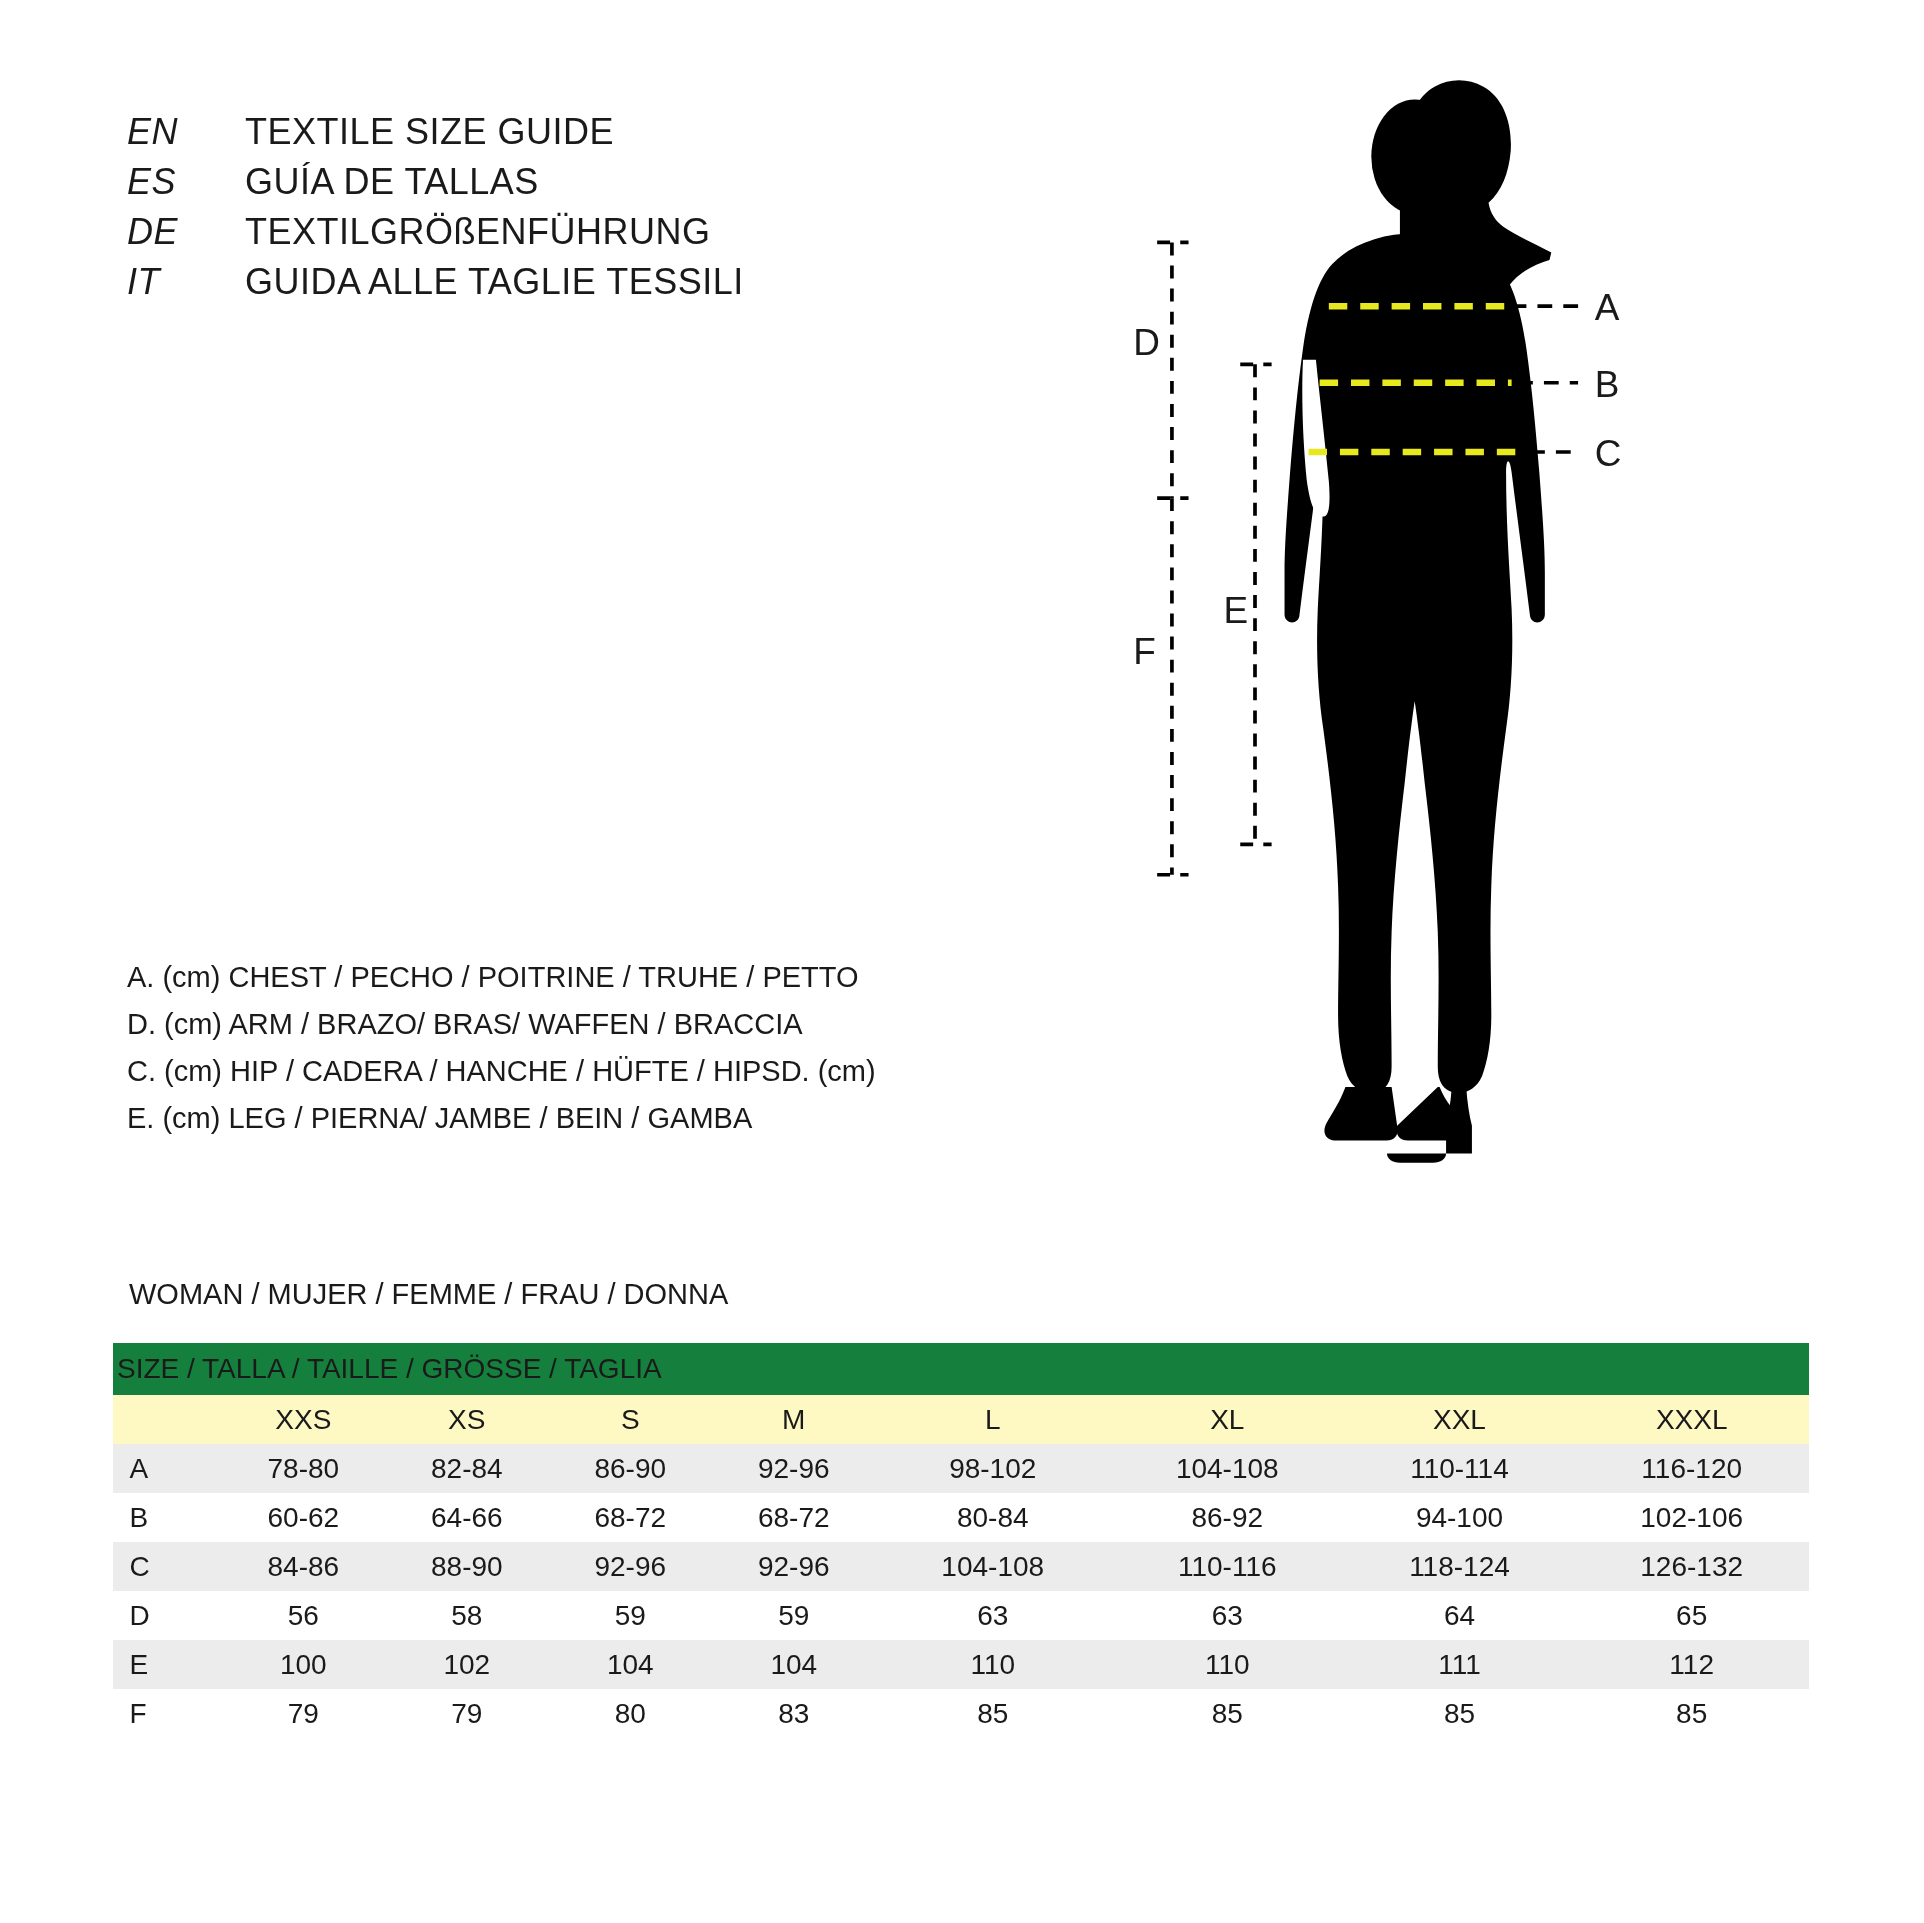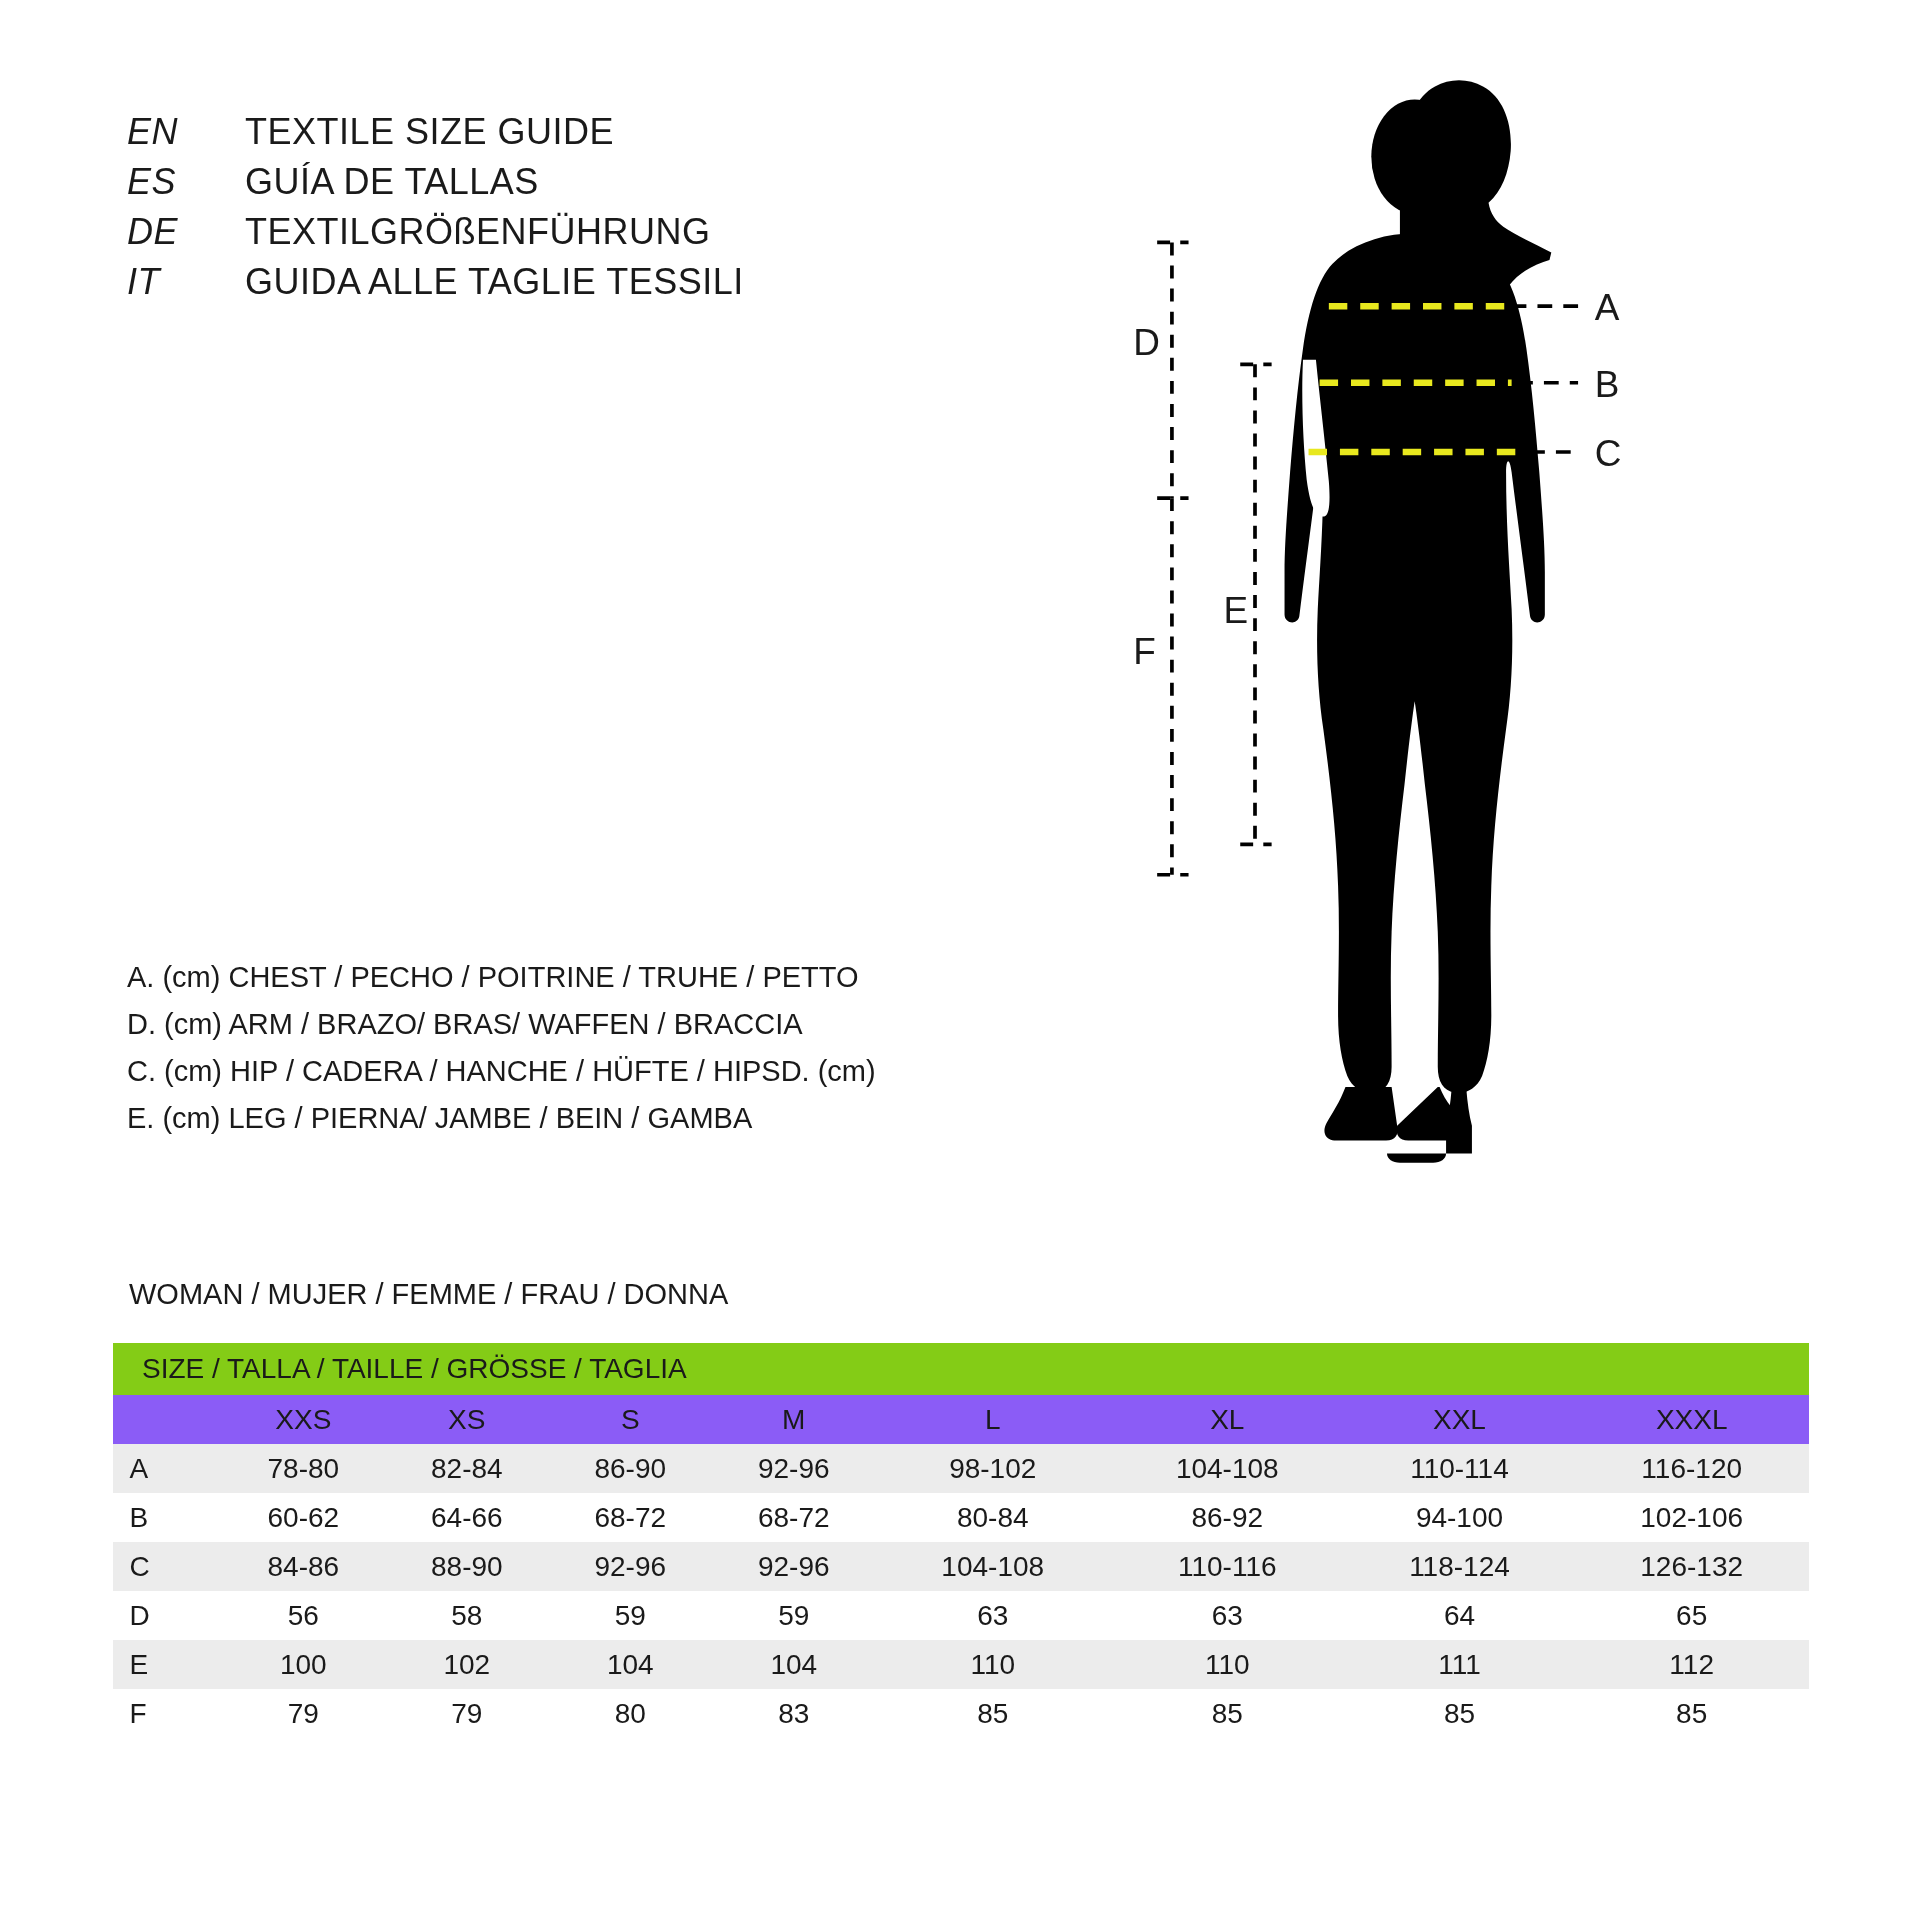--- a/index.html
+++ b/index.html
@@ -81,40 +81,40 @@
     border-collapse: collapse;
     font-size: 28px;
   }
   #size-table th, #size-table td {
     padding: 0;
     height: 49px;
     text-align: center;
     font-weight: normal;
   }
   #size-table .hdr-band td {
-    background: #84cc16;
+    background: #15803d;
     text-align: left;
-    padding-left: 29px;
+    padding-left: 4px;
     font-size: 28px;
     height: 52px;
   }
   #size-table .col-label {
     width: 92px;
     text-align: left;
     padding-left: 16.6px;
   }
   #size-table tbody tr.alt td {
     background: #ececec;
   }
   #size-table tbody tr td {
     background: #ffffff;
   }
   #size-table tbody tr.alt td { background: #ececec; }
   #size-table tr.sizes-row td {
-    background: #8b5cf6;
+    background: #fef9c3;
   }
 </style>
 </head>
 <body>
 
 <div id="title-block">
   <div class="title-row">
     <div class="title-lang">EN</div>
     <div class="title-text">TEXTILE SIZE GUIDE</div>
   </div>

